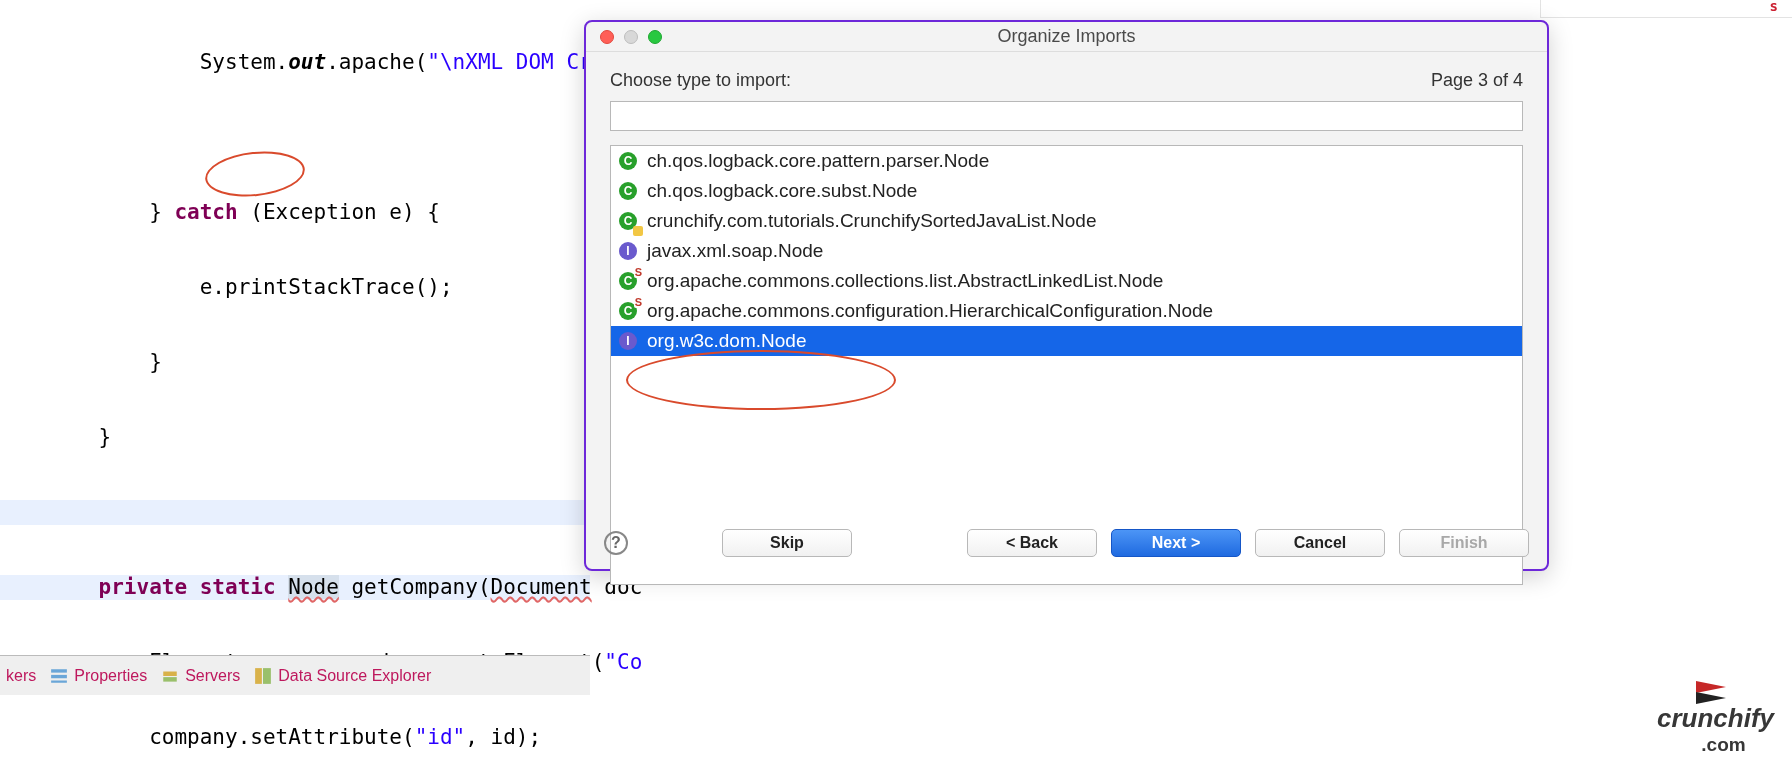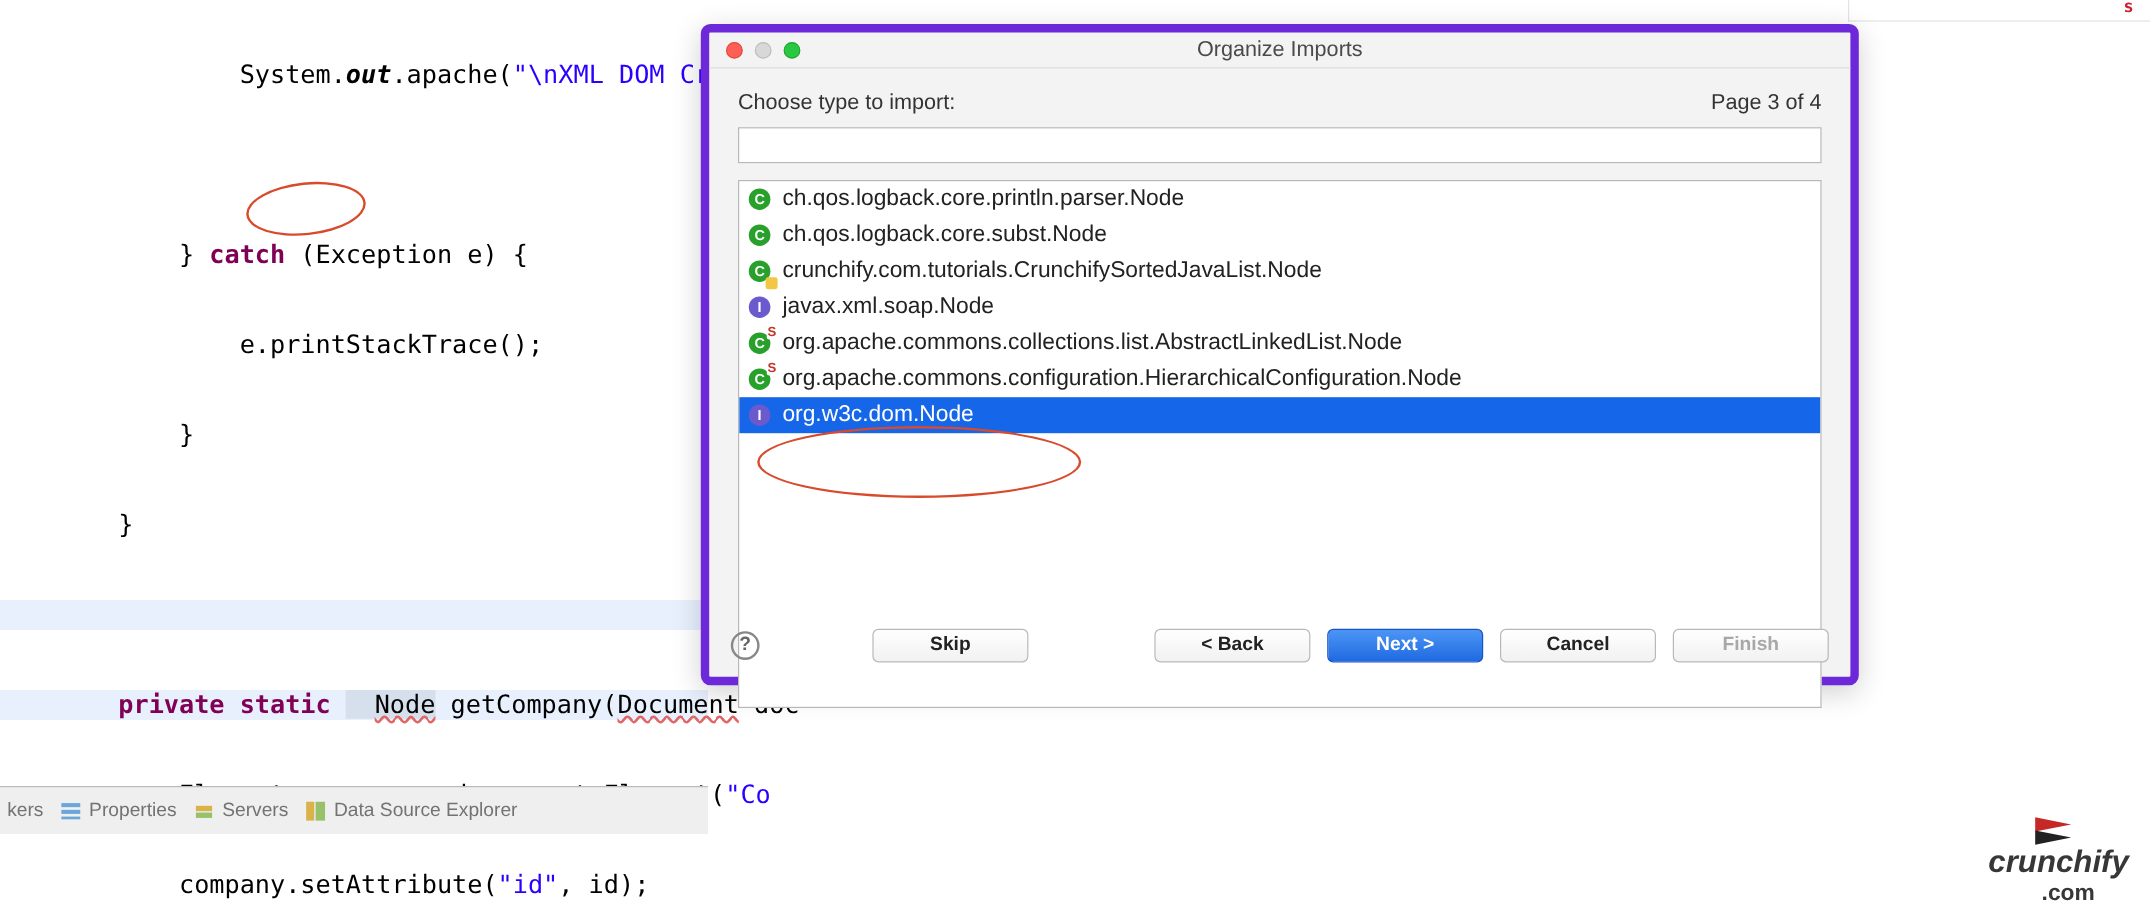--- a/index.html
+++ b/index.html
@@ -26,21 +26,21 @@
 }
 .code-line {
   padding-left: 48px;
   position: relative;
 }
 .line-hl { background: #e8f0fe; }
 .kw { color: #7f0055; font-weight: bold; }
 .str { color: #2a00ff; }
 .static-ital { font-style: italic; font-weight: bold; }
 .err-underline { text-decoration: underline wavy #e06666; text-decoration-skip-ink: none; }
-.type-hl { background: #d6e0ec; padding-left: 24px; }
+.type-hl { background: #d6e0ec; }
 
 
 .red-ellipse {
   position: absolute;
   border: 2.5px solid #d94a2c;
   border-radius: 50%;
   background: transparent;
   pointer-events: none;
 }
 
@@ -50,36 +50,36 @@
   left: 0;
   top: 655px;
   width: 590px;
   height: 40px;
   background: #efefef;
   border-top: 1px solid #bbb;
   display: flex;
   align-items: center;
   font-family: "Lucida Grande","Helvetica Neue",sans-serif;
   font-size: 16px;
-  color: #737373;
+  color: #be185d;
   gap: 14px;
   padding-left: 6px;
 }
 .bt-item { display: flex; align-items: center; gap: 6px; }
 .bt-icon { width:18px; height:18px; display:inline-block; }
 
 
 .dialog {
   position: absolute;
   left: 584px;
   top: 20px;
   width: 965px;
   height: 551px;
   background: #f3f3f3;
-  border: 7px solid #6d28d9;
+  border: 2px solid #6d28d9;
   border-radius: 8px;
   box-shadow: 0 6px 24px rgba(0,0,0,0.18);
   font-family: -apple-system,"Helvetica Neue",Arial,sans-serif;
 }
 .titlebar {
   height: 30px;
   border-bottom: 1px solid #ddd;
   display: flex;
   align-items: center;
   position: relative;
@@ -252,21 +252,21 @@
       <span>Choose type to import:</span>
       <span>Page 3 of 4</span>
     </div>
     <input class="dlg-input" value="" style="">
 
     <div class="dlg-list">
       <div class="list-row">
         <span class="ic-wrap">
             <span class="ic ic-c">C</span>
           </span>
-        <span>ch.qos.logback.core.println.parser.Node</span>
+        <span>ch.qos.logback.core.pattern.parser.Node</span>
       </div>
       <div class="list-row">
         <span class="ic-wrap">
             <span class="ic ic-c">C</span>
           </span>
         <span>ch.qos.logback.core.subst.Node</span>
       </div>
       <div class="list-row">
         <span class="ic-wrap">
             <span class="ic ic-c">C</span>

